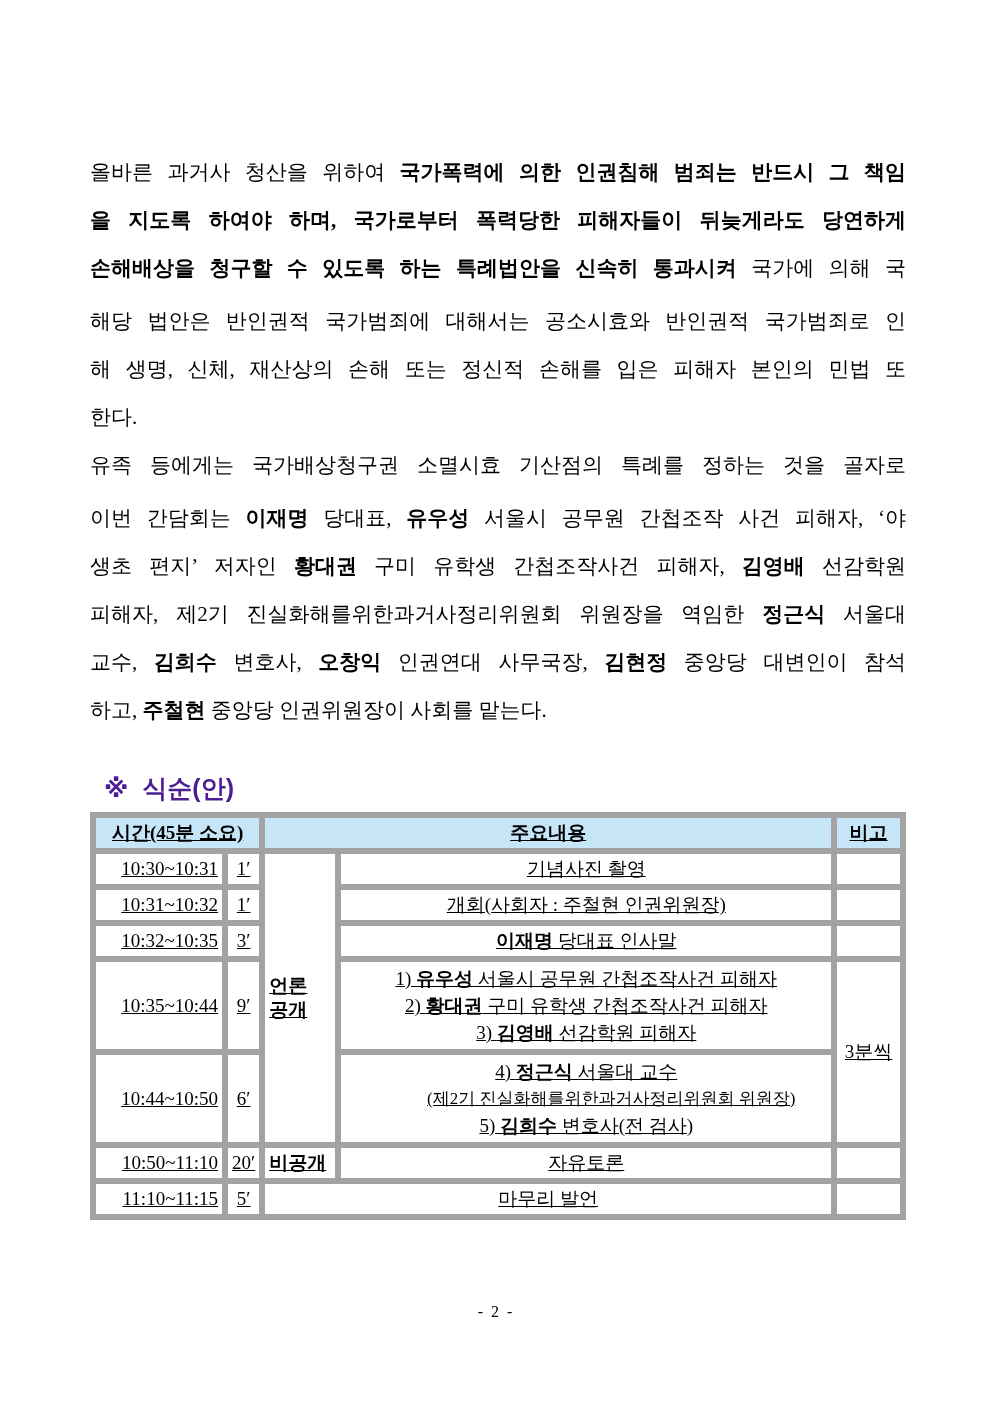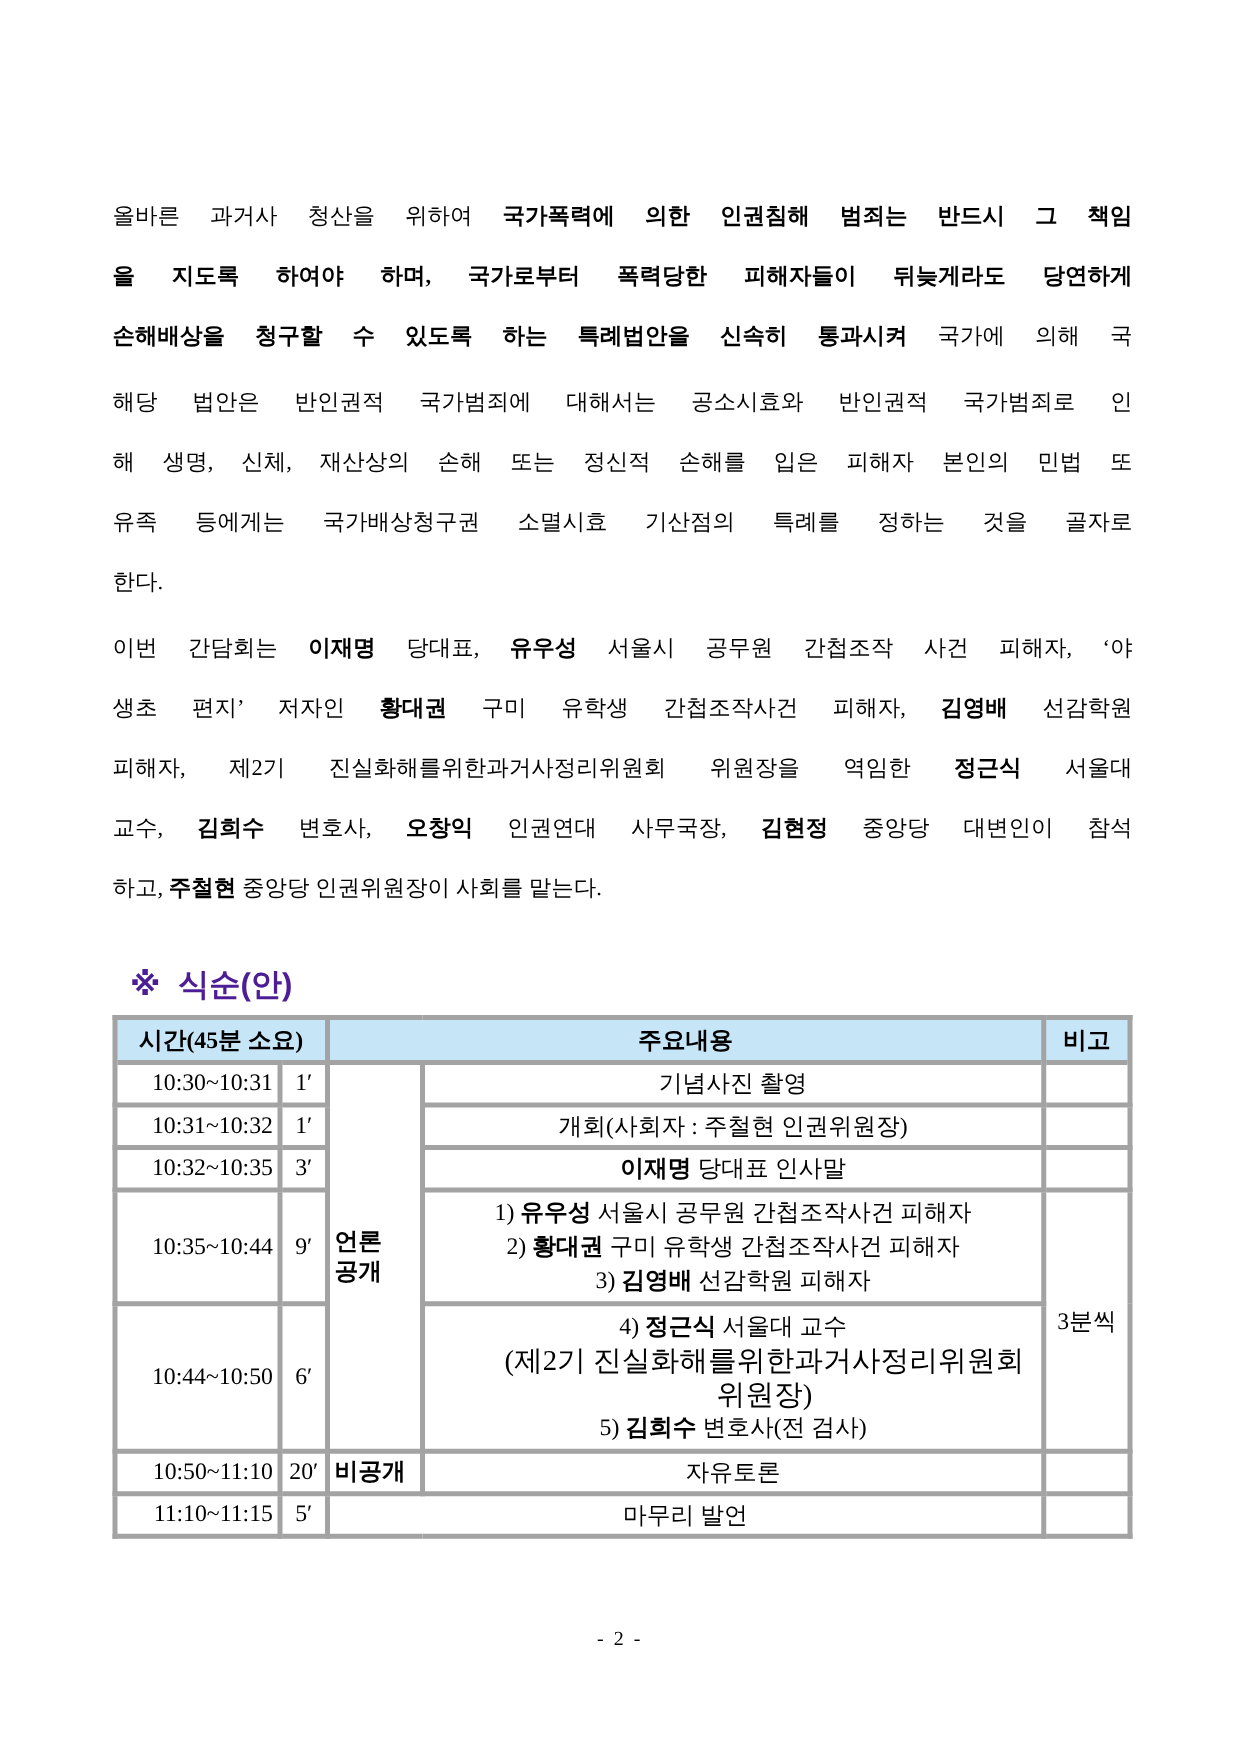--- a/index.html
+++ b/index.html
@@ -15,21 +15,21 @@
     overflow: hidden;
   }
   .content {
     position: absolute;
     left: 90px;
     top: 148px;
     width: 816px;
   }
   .para { margin-bottom: 5px; }
   .pline {
-    font-size: 18px;
+    font-size: 21px;
     line-height: 48px;
     text-align: justify;
     text-align-last: justify;
     white-space: normal;
   }
   .pline.last { text-align: left; text-align-last: left; }
   .b { font-weight: bold; }
 
   .section-heading {
     margin: 38px 0 8px 14px;
@@ -45,23 +45,24 @@
     width: 100%;
     border-collapse: collapse;
     table-layout: fixed;
     font-size: 19px;
     border-top: 3px solid #000;
     border-bottom: 3px solid #000;
     border-left: 2px solid #000;
     border-right: 2px solid #000;
   }
   table.agenda th, table.agenda td {
-    border: 4px solid #a3a3a3;
+    border: 6px solid #a3a3a3;
     vertical-align: middle;
     padding: 2px 4px;
+    text-decoration: underline;
   }
   table.agenda thead th {
     background: #C6E5F7;
     font-weight: bold;
     height: 36px;
     text-align: center;
     border-bottom: 3px double #000;
   }
   tr.r-s td { height: 30px; }
   .t-time { text-align: right; }
@@ -69,21 +70,21 @@
   .t-group {
     text-align: left;
     font-weight: bold;
     font-family: "Liberation Sans", "DejaVu Sans", sans-serif;
     line-height: 24px;
   }
   .t-center { text-align: center; }
   .t-left { text-align: center; padding-left: 8px; }
   .t-note { text-align: center; }
   .cell-line { line-height: 27px; }
-  .cell-line.indent { padding-left: 50px; font-size: 23px; }
+  .cell-line.indent { padding-left: 50px; font-size: 17px; }
   tr.r-m td { padding-top: 3px; padding-bottom: 3px; }
 
   .page-number {
     position: absolute;
     left: 0; right: 0;
     top: 1303px;
     text-align: center;
     font-size: 16px;
     letter-spacing: 2px;
   }
@@ -96,22 +97,22 @@
 
     <div class="para">
       <div class="pline"><span>올바른 과거사 청산을 위하여 </span><span class="b">국가폭력에 의한 인권침해 범죄는 반드시 그 책임</span></div>
       <div class="pline"><span class="b">을 지도록 하여야 하며, 국가로부터 폭력당한 피해자들이 뒤늦게라도 당연하게</span></div>
       <div class="pline"><span class="b">손해배상을 청구할 수 있도록 하는 특례법안을 신속히 통과시켜 </span><span>국가에 의해 국</span></div>
     </div>
 
     <div class="para">
       <div class="pline"><span>해당 법안은 반인권적 국가범죄에 대해서는 공소시효와 반인권적 국가범죄로 인</span></div>
       <div class="pline"><span>해 생명, 신체, 재산상의 손해 또는 정신적 손해를 입은 피해자 본인의 민법 또</span></div>
+      <div class="pline last"><span>한다.</span></div>
       <div class="pline"><span>유족 등에게는 국가배상청구권 소멸시효 기산점의 특례를 정하는 것을 골자로</span></div>
-      <div class="pline last"><span>한다.</span></div>
     </div>
 
     <div class="para">
       <div class="pline"><span>이번 간담회는 </span><span class="b">이재명</span><span> 당대표, </span><span class="b">유우성</span><span> 서울시 공무원 간첩조작 사건 피해자, ‘야</span></div>
       <div class="pline"><span>생초 편지’ 저자인 </span><span class="b">황대권</span><span> 구미 유학생 간첩조작사건 피해자, </span><span class="b">김영배</span><span> 선감학원</span></div>
       <div class="pline"><span>피해자, 제2기 진실화해를위한과거사정리위원회 위원장을 역임한 </span><span class="b">정근식</span><span> 서울대</span></div>
       <div class="pline"><span>교수, </span><span class="b">김희수</span><span> 변호사, </span><span class="b">오창익</span><span> 인권연대 사무국장, </span><span class="b">김현정</span><span> 중앙당 대변인이 참석</span></div>
       <div class="pline last"><span>하고, </span><span class="b">주철현</span><span> 중앙당 인권위원장이 사회를 맡는다.</span></div>
     </div>
 

